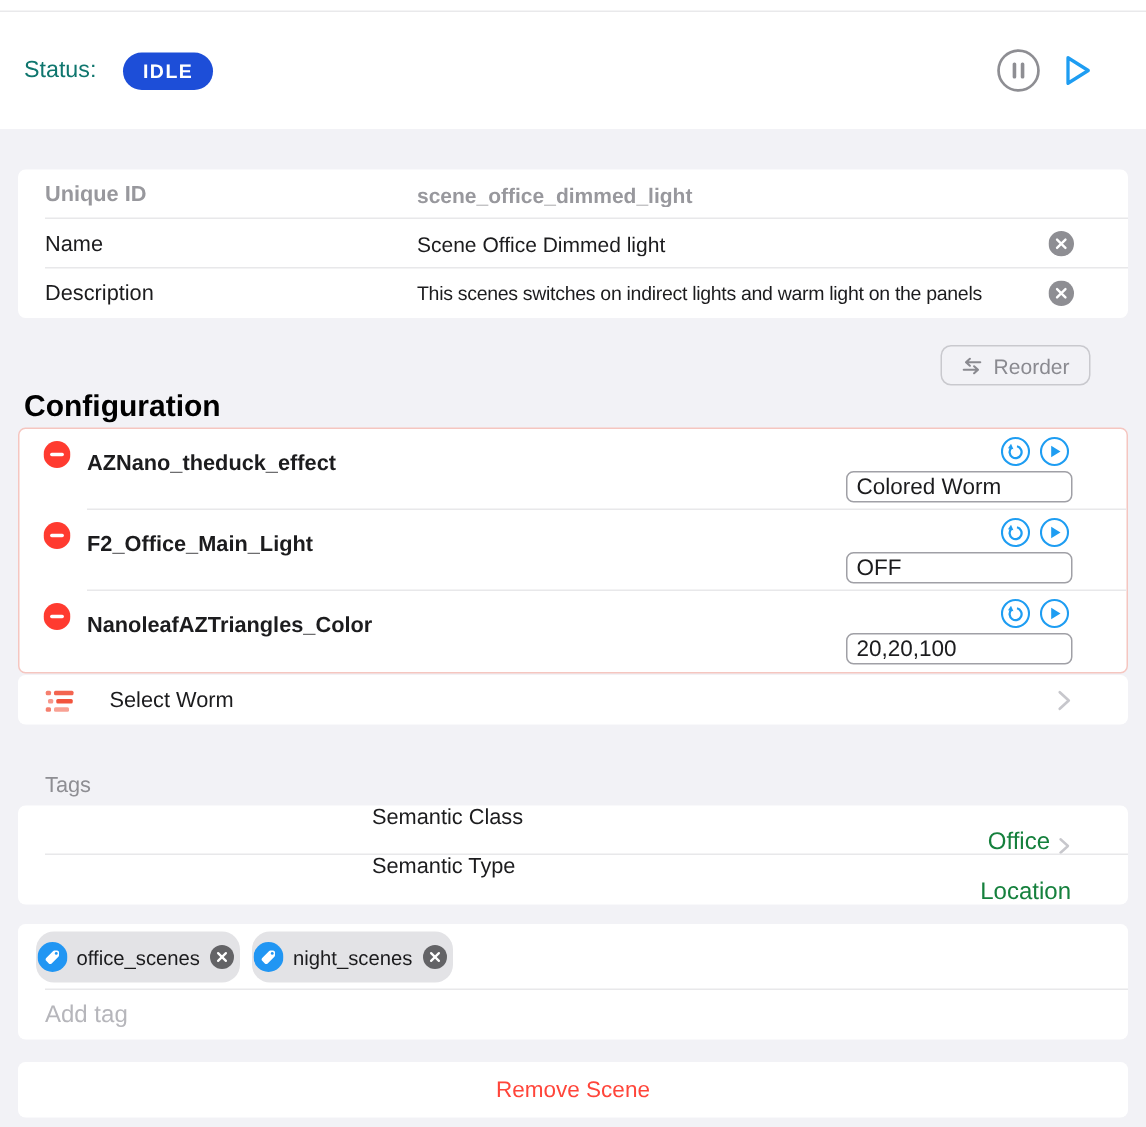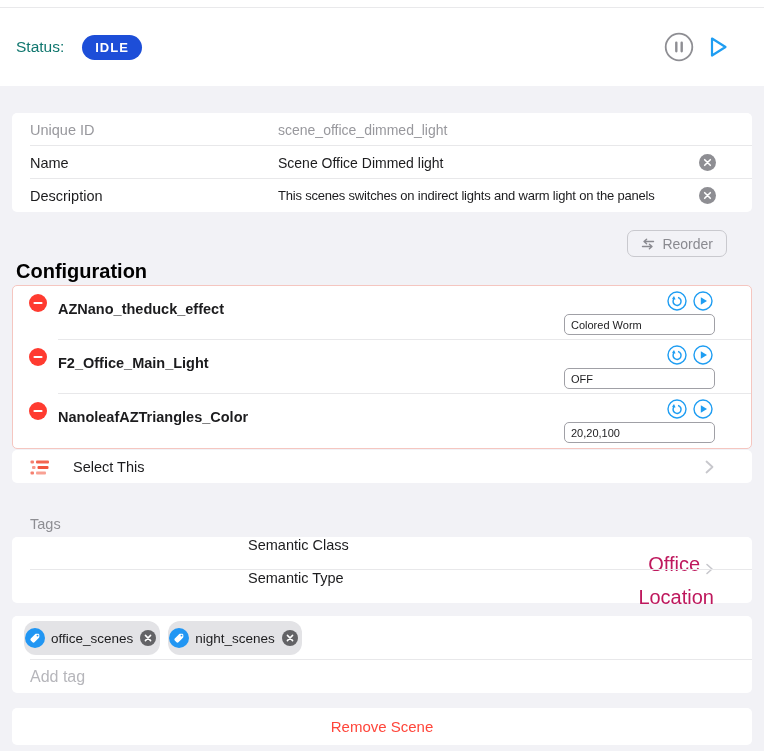--- a/index.html
+++ b/index.html
@@ -18,51 +18,51 @@
   .pause-btn { margin-right:9px; }
 
   
   .card { background:#fff; margin:0 12px; border-radius:5px; position:relative; }
   .card-details { margin-top:27px; }
 
   .form-row { height:33px; display:flex; align-items:center; padding:0 36px 0 18px; position:relative; }
   .form-row.sep::after { content:""; position:absolute; left:18px; right:0; bottom:0; height:1px; background:#e8e8ea; }
   .row-label { width:248px; flex:none; font-size:14.5px; color:#1c1c1e; }
   .row-value { flex:1; min-width:0; font-size:14px; color:#1c1c1e; white-space:nowrap; overflow:hidden; }
-  .disabled .row-label, .disabled .row-value { color:#98989d; }
+  .disabled .row-label, .disabled .row-value { color:#98989d;font-weight:bold; }
   .row-value.tight { font-size:13px; letter-spacing:-0.2px; }
   .clear-btn { flex:none; margin-left:8px; }
 
   
   .reorder-row { display:flex; justify-content:flex-end; margin:18px 37px 0 0; }
   .reorder-btn { display:flex; align-items:center; gap:7px; height:27px; padding:4px 13px;
                  background:#fff0; border:1px solid #c9c9ce; border-radius:7px;
                  color:#8a8a90; font-size:14px; cursor:pointer; background:transparent;text-align:right; }
 
   
   .config-title { font-size:20px; font-weight:bold; color:#000; margin:1px 0 0 16px; line-height:26px; }
   .card-config { margin-top:1px; border:1px solid #f5c6c0; }
   .config-row { height:54px; position:relative; }
   .config-row.sep::after { content:""; position:absolute; left:45px; right:0; bottom:0; height:1px; background:#e8e8ea; }
   .minus-btn { position:absolute; left:16px; top:8px; }
   .device-name { position:absolute; left:45px; top:15px; font-size:14.5px; font-weight:bold; color:#1c1c1e; }
   .undo-btn { position:absolute; right:64px; top:5px; }
   .runitem-btn { position:absolute; right:38px; top:5px; }
   .config-input { position:absolute; right:36px; top:28px; width:151px; height:21px;
-                  border:1px solid #a0a0a6; border-radius:5px; font-size:11px;
+                  border:1px solid #a0a0a6; border-radius:5px; font-size:15px;
                   font-family:"Liberation Sans", sans-serif; color:#1c1c1e; padding:0 6px; outline:none; }
 
   .card-select { margin-top:1px; height:33px; display:flex; align-items:center;
                  padding:0 37px 0 17px; cursor:pointer; }
   .select-label { font-size:14.5px; color:#1c1c1e; margin-left:22px; }
   .select-spacer { flex:1; }
 
   
   .tags-title { margin:33px 0 5px 30px; font-size:14.5px; color:#8e8e93; }
-  .sem-value { display:flex; align-items:flex-end; gap:5px; font-size:20px; color:#be185d; margin-left:auto; }
+  .sem-value { display:flex; align-items:flex-end; gap:5px; font-size:16px; color:#15803d; margin-left:auto; }
 
   .card-chips { margin-top:13px; }
   .chips-row { min-height:33px; display:flex; align-items:center; gap:8px; padding:5px 36px 5px 12px; position:relative; }
   .chips-row::after { content:""; position:absolute; left:18px; right:0; bottom:0; height:1px; background:#e8e8ea; }
   .chip { display:inline-flex; align-items:center; background:#e3e3e6; border-radius:12px;
           height:34px; padding:1px 4px 1px 1px; }
   .chip-label { font-size:13.5px; color:#1c1c1e; margin:0 7px 0 6px; }
   .chip-x { display:flex; }
   .addtag-row { height:33px; display:flex; align-items:center; padding:0 36px 0 18px; }
   .addtag-input { border:none; outline:none; width:100%; font-size:16px;
@@ -251,21 +251,21 @@
   <span>
     <svg width="22" height="18" viewBox="0 0 22 18">
       <rect x="1.5" y="2.5" width="3.5" height="3" rx="1" fill="#f2543d" opacity="0.75"></rect>
       <rect x="7" y="2.5" width="13" height="3" rx="1" fill="#f2543d" opacity="0.9"></rect>
       <rect x="3" y="8" width="3.5" height="3" rx="1" fill="#f2543d" opacity="0.6"></rect>
       <rect x="8.5" y="8" width="11" height="3" rx="1" fill="#f2543d"></rect>
       <rect x="1.5" y="13.5" width="3.5" height="3" rx="1" fill="#f2543d" opacity="0.75"></rect>
       <rect x="7" y="13.5" width="10" height="3" rx="1" fill="#f2543d" opacity="0.55"></rect>
     </svg>
   </span>
-  <span class="select-label">Select This</span>
+  <span class="select-label">Select Worm</span>
   <span class="select-spacer"></span>
   <span>
     <svg width="11" height="18" viewBox="0 0 11 18">
       <path d="M2.5 3.5 L8.5 9 L2.5 14.5" fill="none" stroke="#c7c7cc" stroke-width="1.8" stroke-linecap="round" stroke-linejoin="round"></path>
     </svg>
   </span>
 </div>
 
 <div class="tags-title">Tags</div>
 

